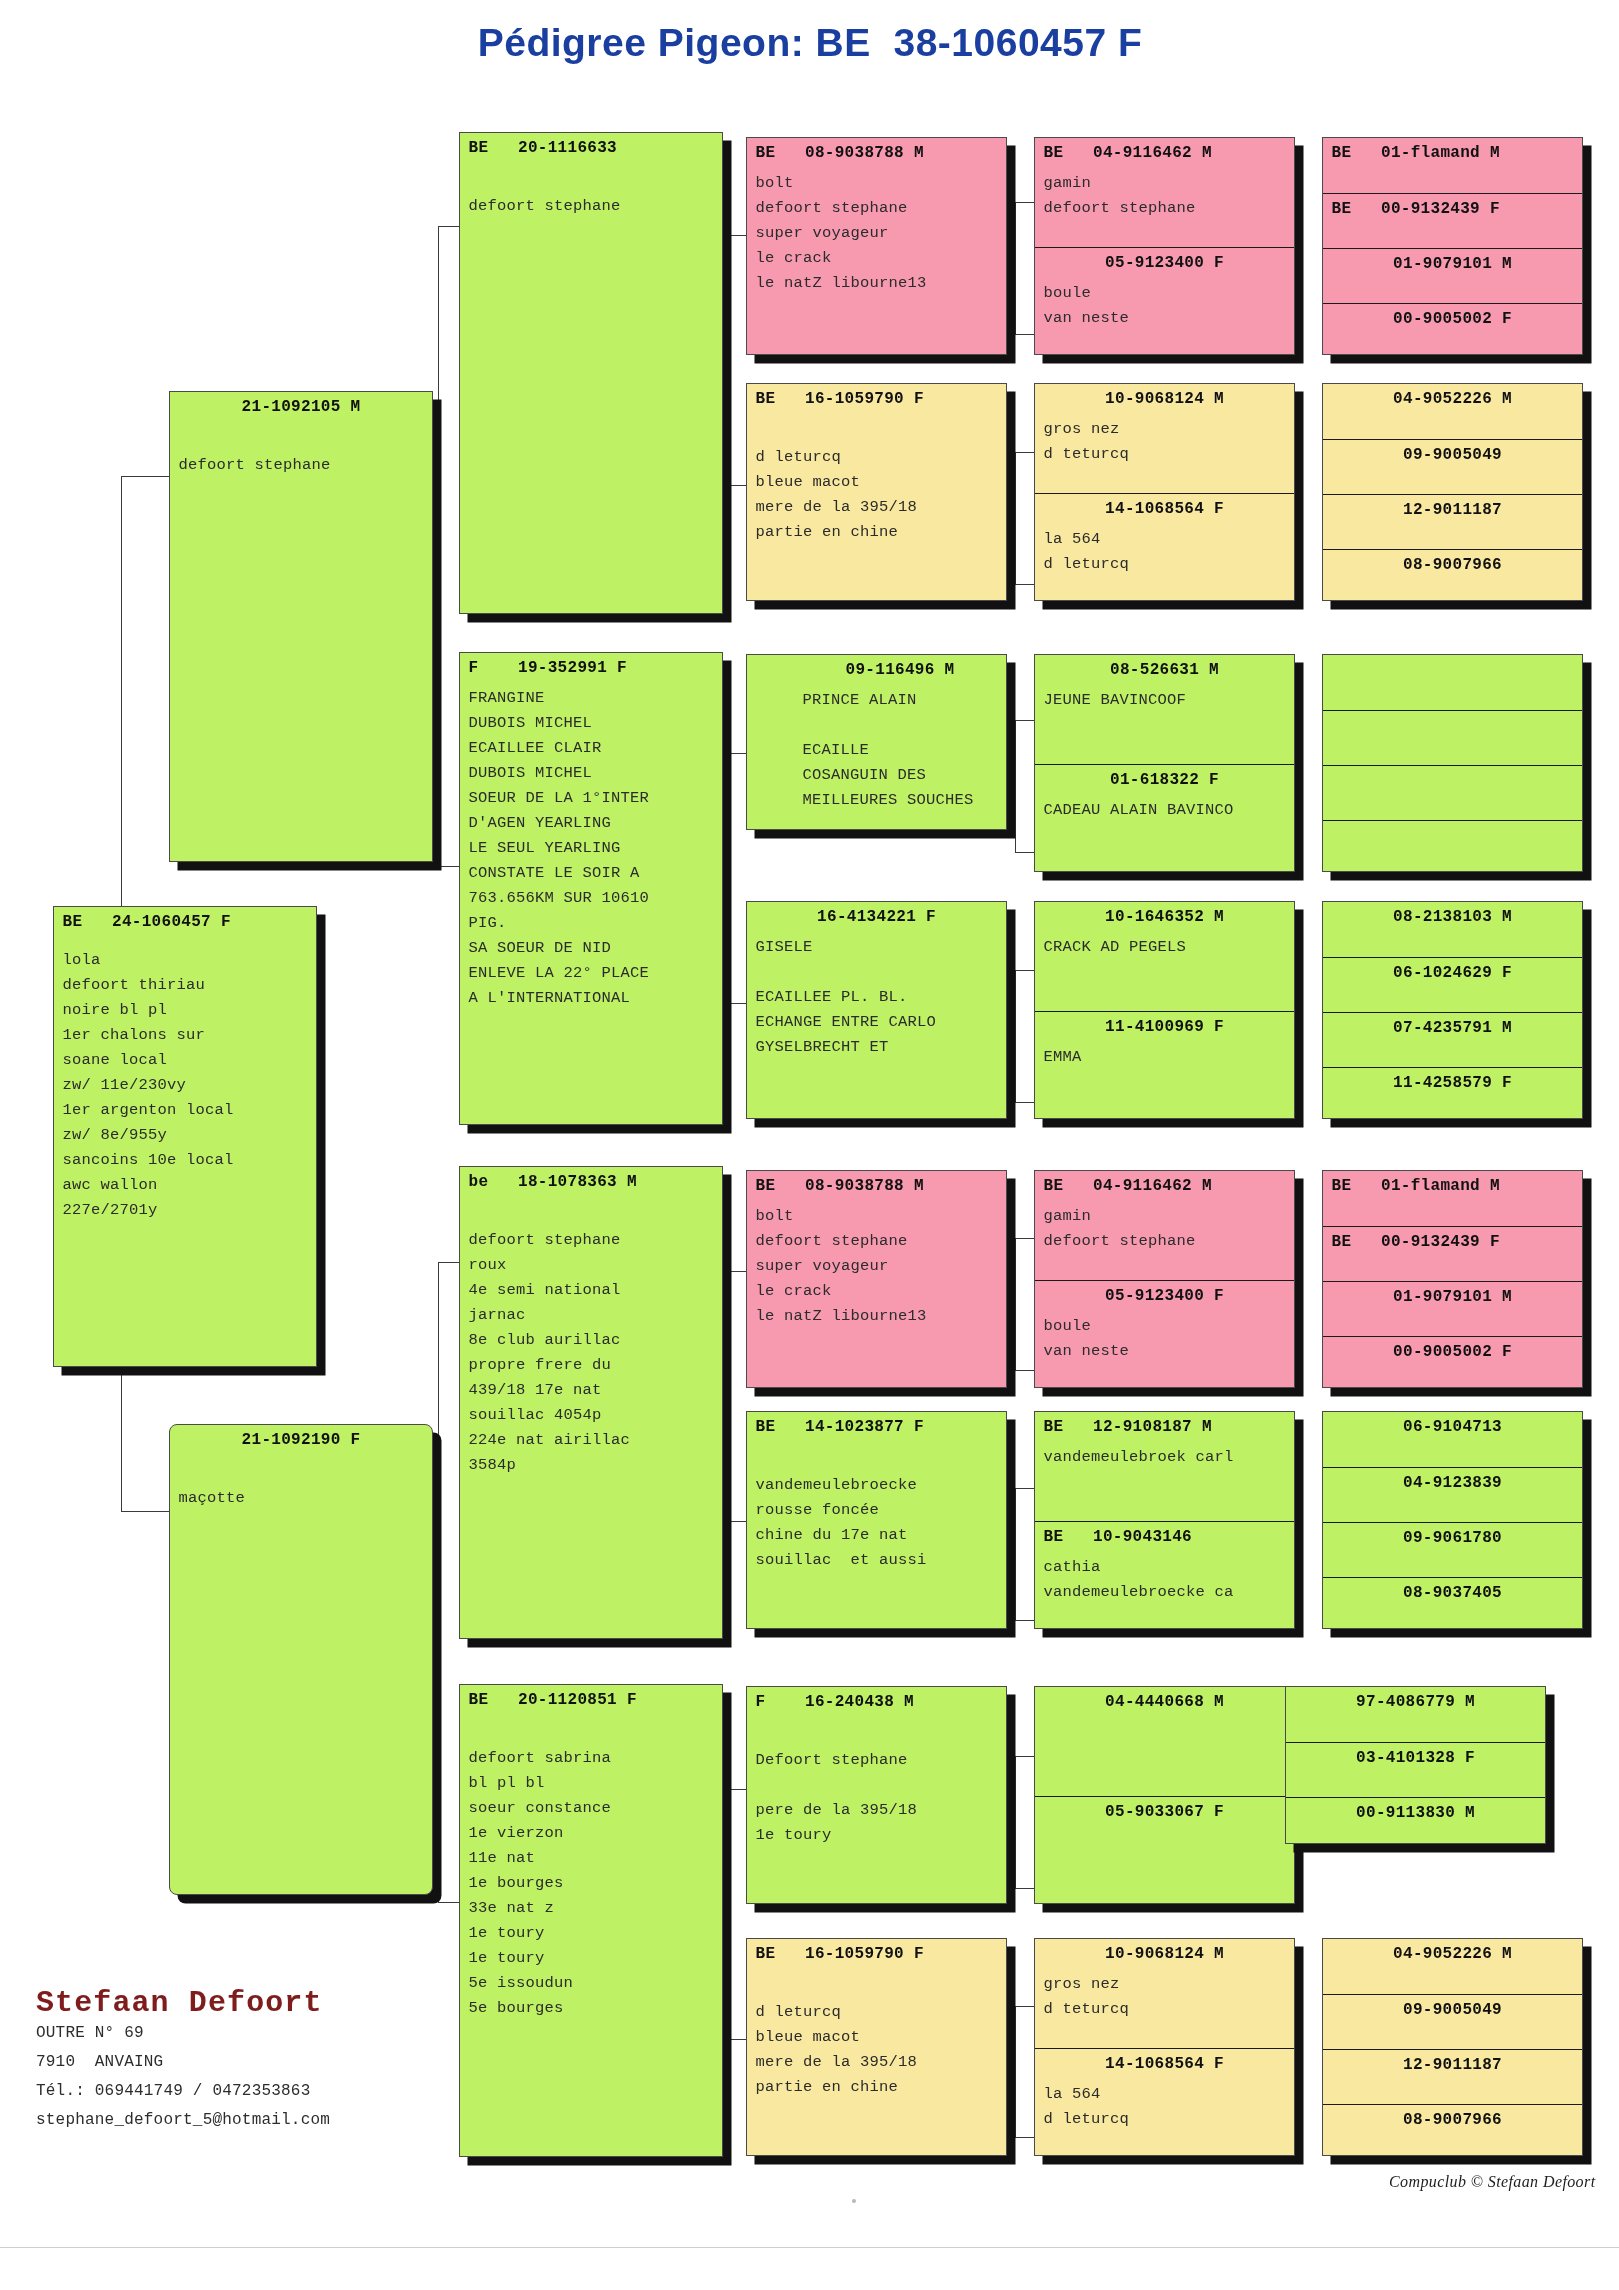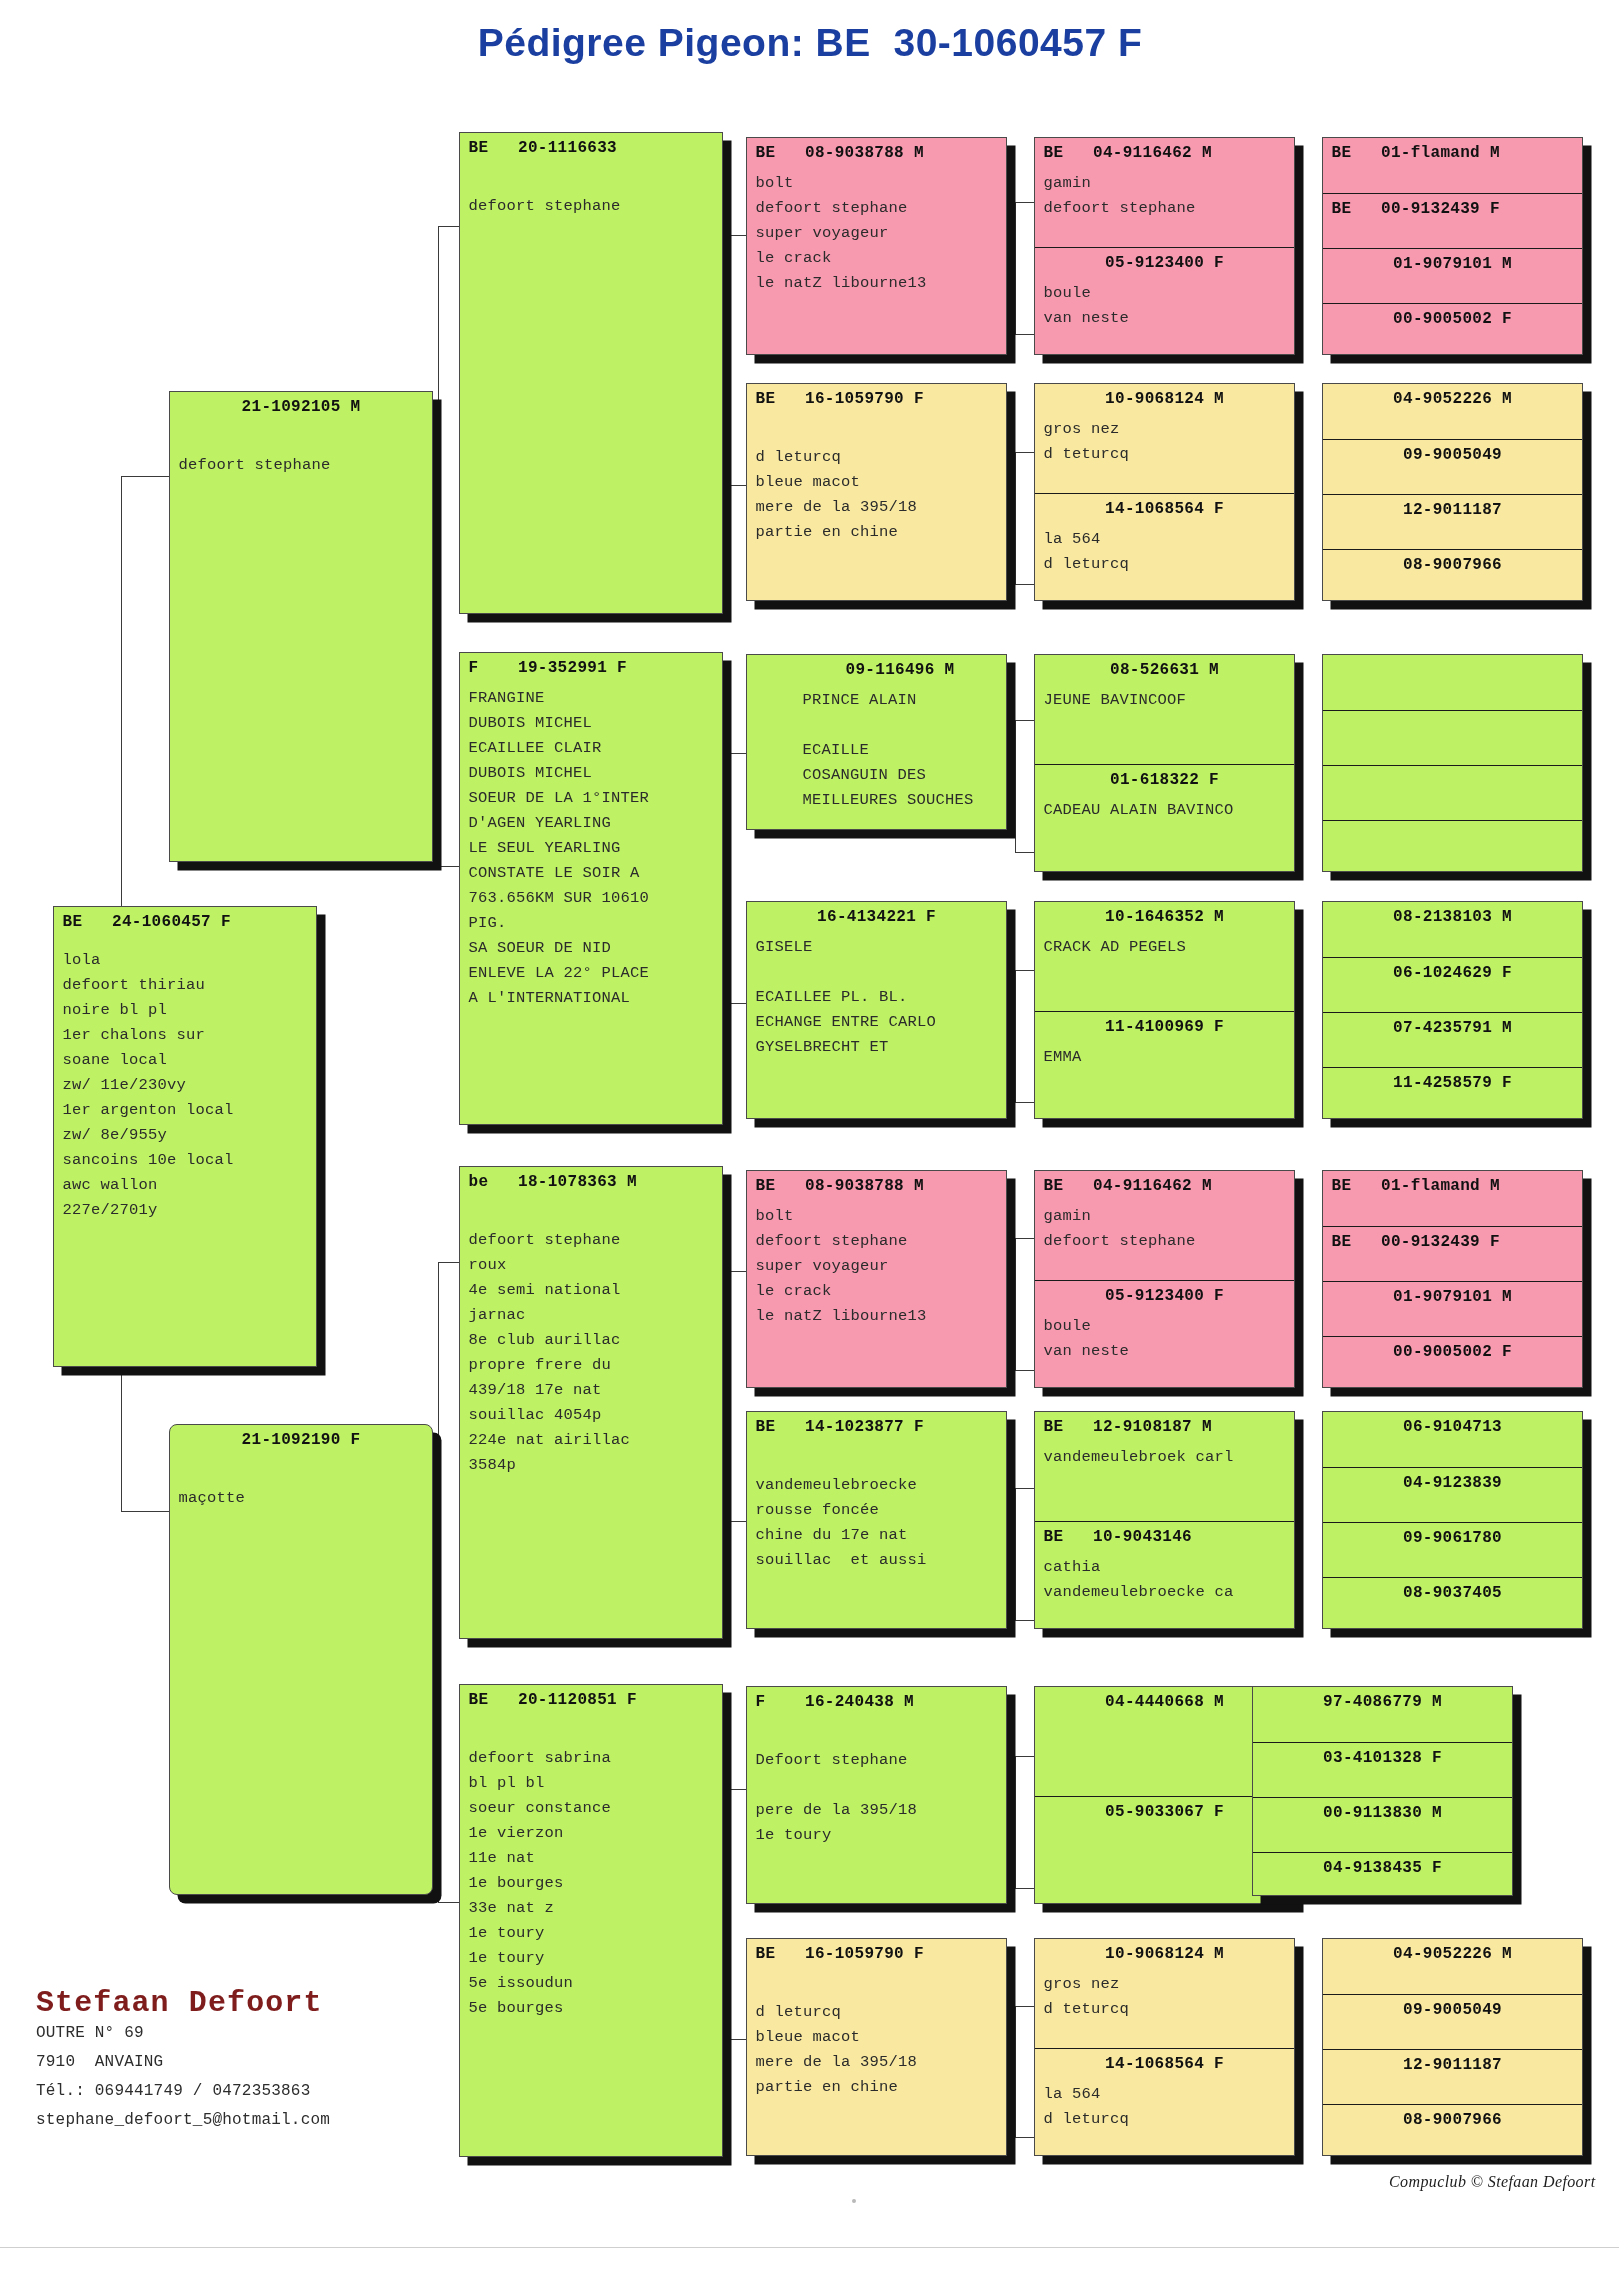--- a/index.html
+++ b/index.html
@@ -65,21 +65,21 @@
     font-style:italic;font-size:16px;color:#1d1d1d;white-space:pre;letter-spacing:0.4px;
   }
   .bottomrule{position:absolute;left:0;top:2247px;width:1620px;height:0.9px;background:#cfcfcf;}
   .speck{position:absolute;left:852px;top:2199px;width:3.8px;height:3.8px;background:#b9b9b9;border-radius:50%;}
 </style>
 </head>
 <body>
 
 <div id="sheet">
 
-  <div class="title">Pédigree Pigeon: BE  30-1060457 F</div>
+  <div class="title">Pédigree Pigeon: BE  38-1060457 F</div>
 
   <div class="v" style="left:121px;top:476px;height:1036px;"></div>
   <div class="h" style="left:121px;top:476px;width:52px;"></div>
   <div class="h" style="left:121px;top:1511px;width:52px;"></div>
   <div class="h" style="left:66px;top:993px;width:56px;"></div>
 
   <div class="v" style="left:438px;top:226px;height:640px;"></div>
   <div class="h" style="left:438px;top:226px;width:28px;"></div>
   <div class="h" style="left:438px;top:866px;width:28px;"></div>
   <div class="h" style="left:411px;top:476px;width:28px;"></div>
@@ -468,21 +468,21 @@
         <div class="cell" style="height: 55px;">
           <div class="ring ctr">04-9123839</div>
         </div>
         <div class="cell" style="height: 55px;">
           <div class="ring ctr">09-9061780</div>
         </div>
         <div class="cell" style="height: 55px;">
           <div class="ring ctr">08-9037405</div>
         </div>
       </div>
-      <div class="box" style="left: 1252px; top: 1686px; width: 261px; height: 210px;">
+      <div class="box" style="left: 1285px; top: 1686px; width: 261px; height: 158px;">
         <div class="cell" style="height: 55px;">
           <div class="ring ctr">97-4086779 M</div>
         </div>
         <div class="cell" style="height: 55px;">
           <div class="ring ctr">03-4101328 F</div>
         </div>
         <div class="cell" style="height: 55px;">
           <div class="ring ctr">00-9113830 M</div>
         </div>
         <div class="cell" style="height: 55px;">

